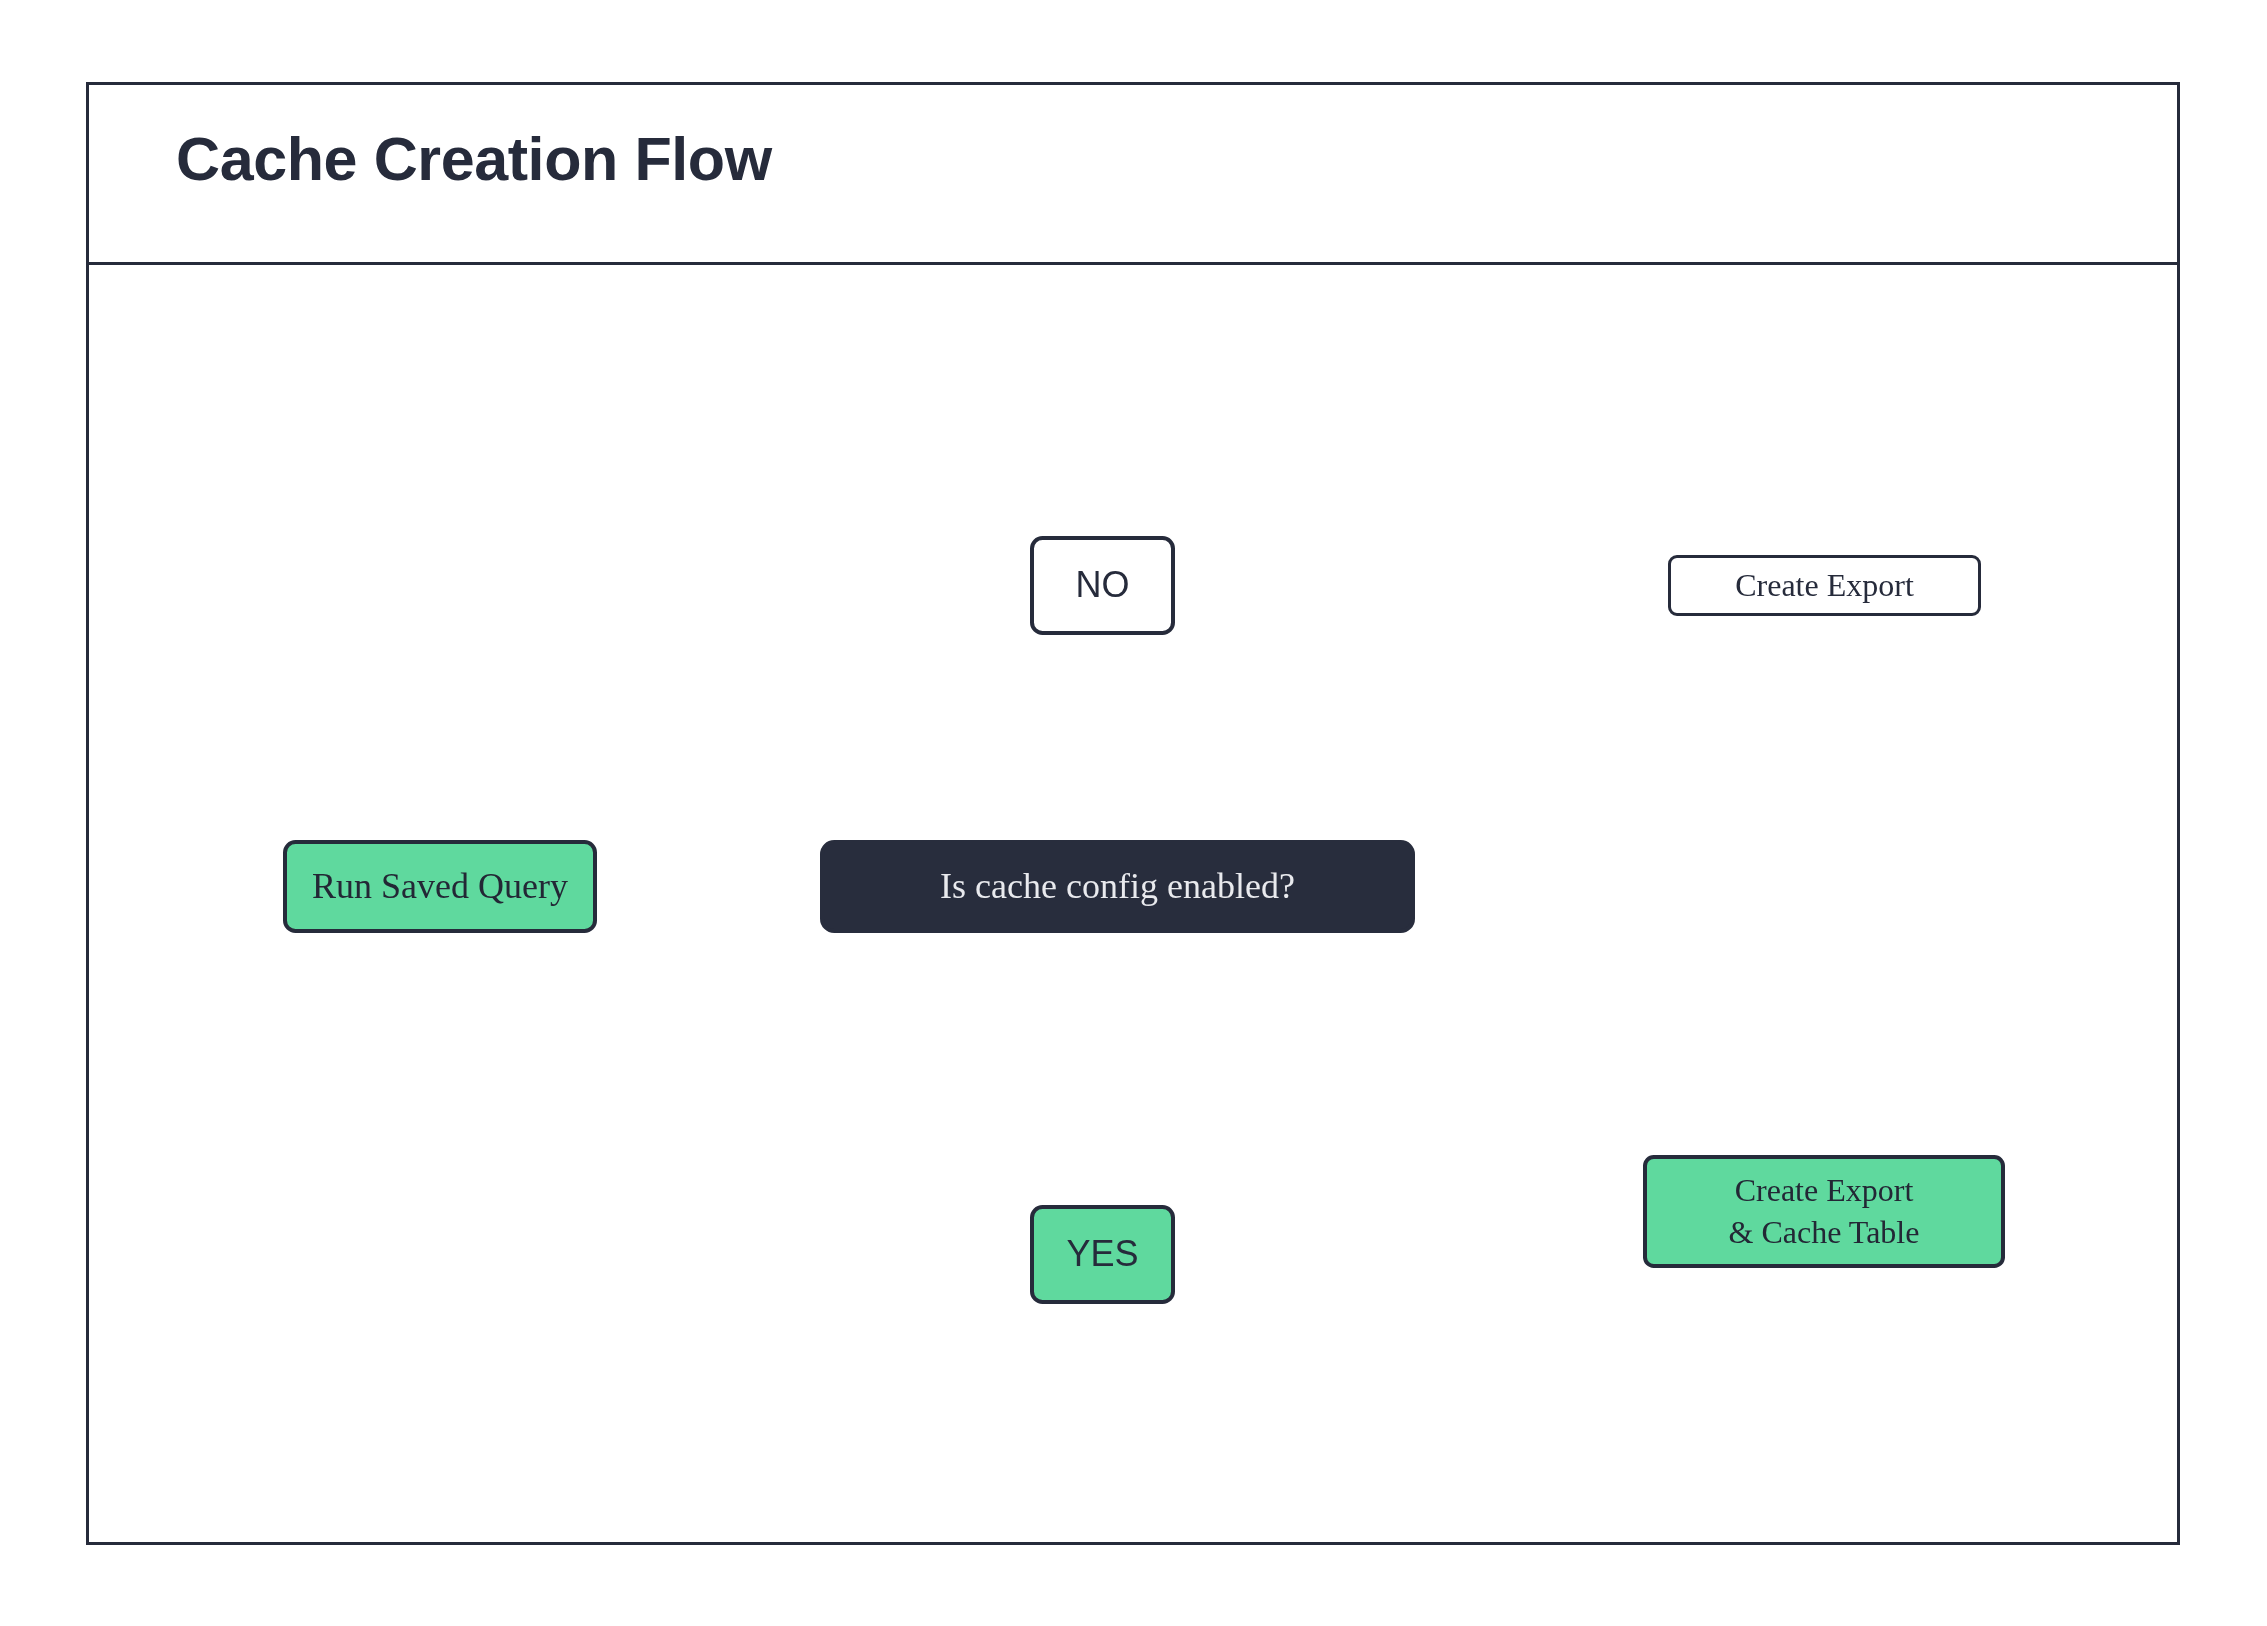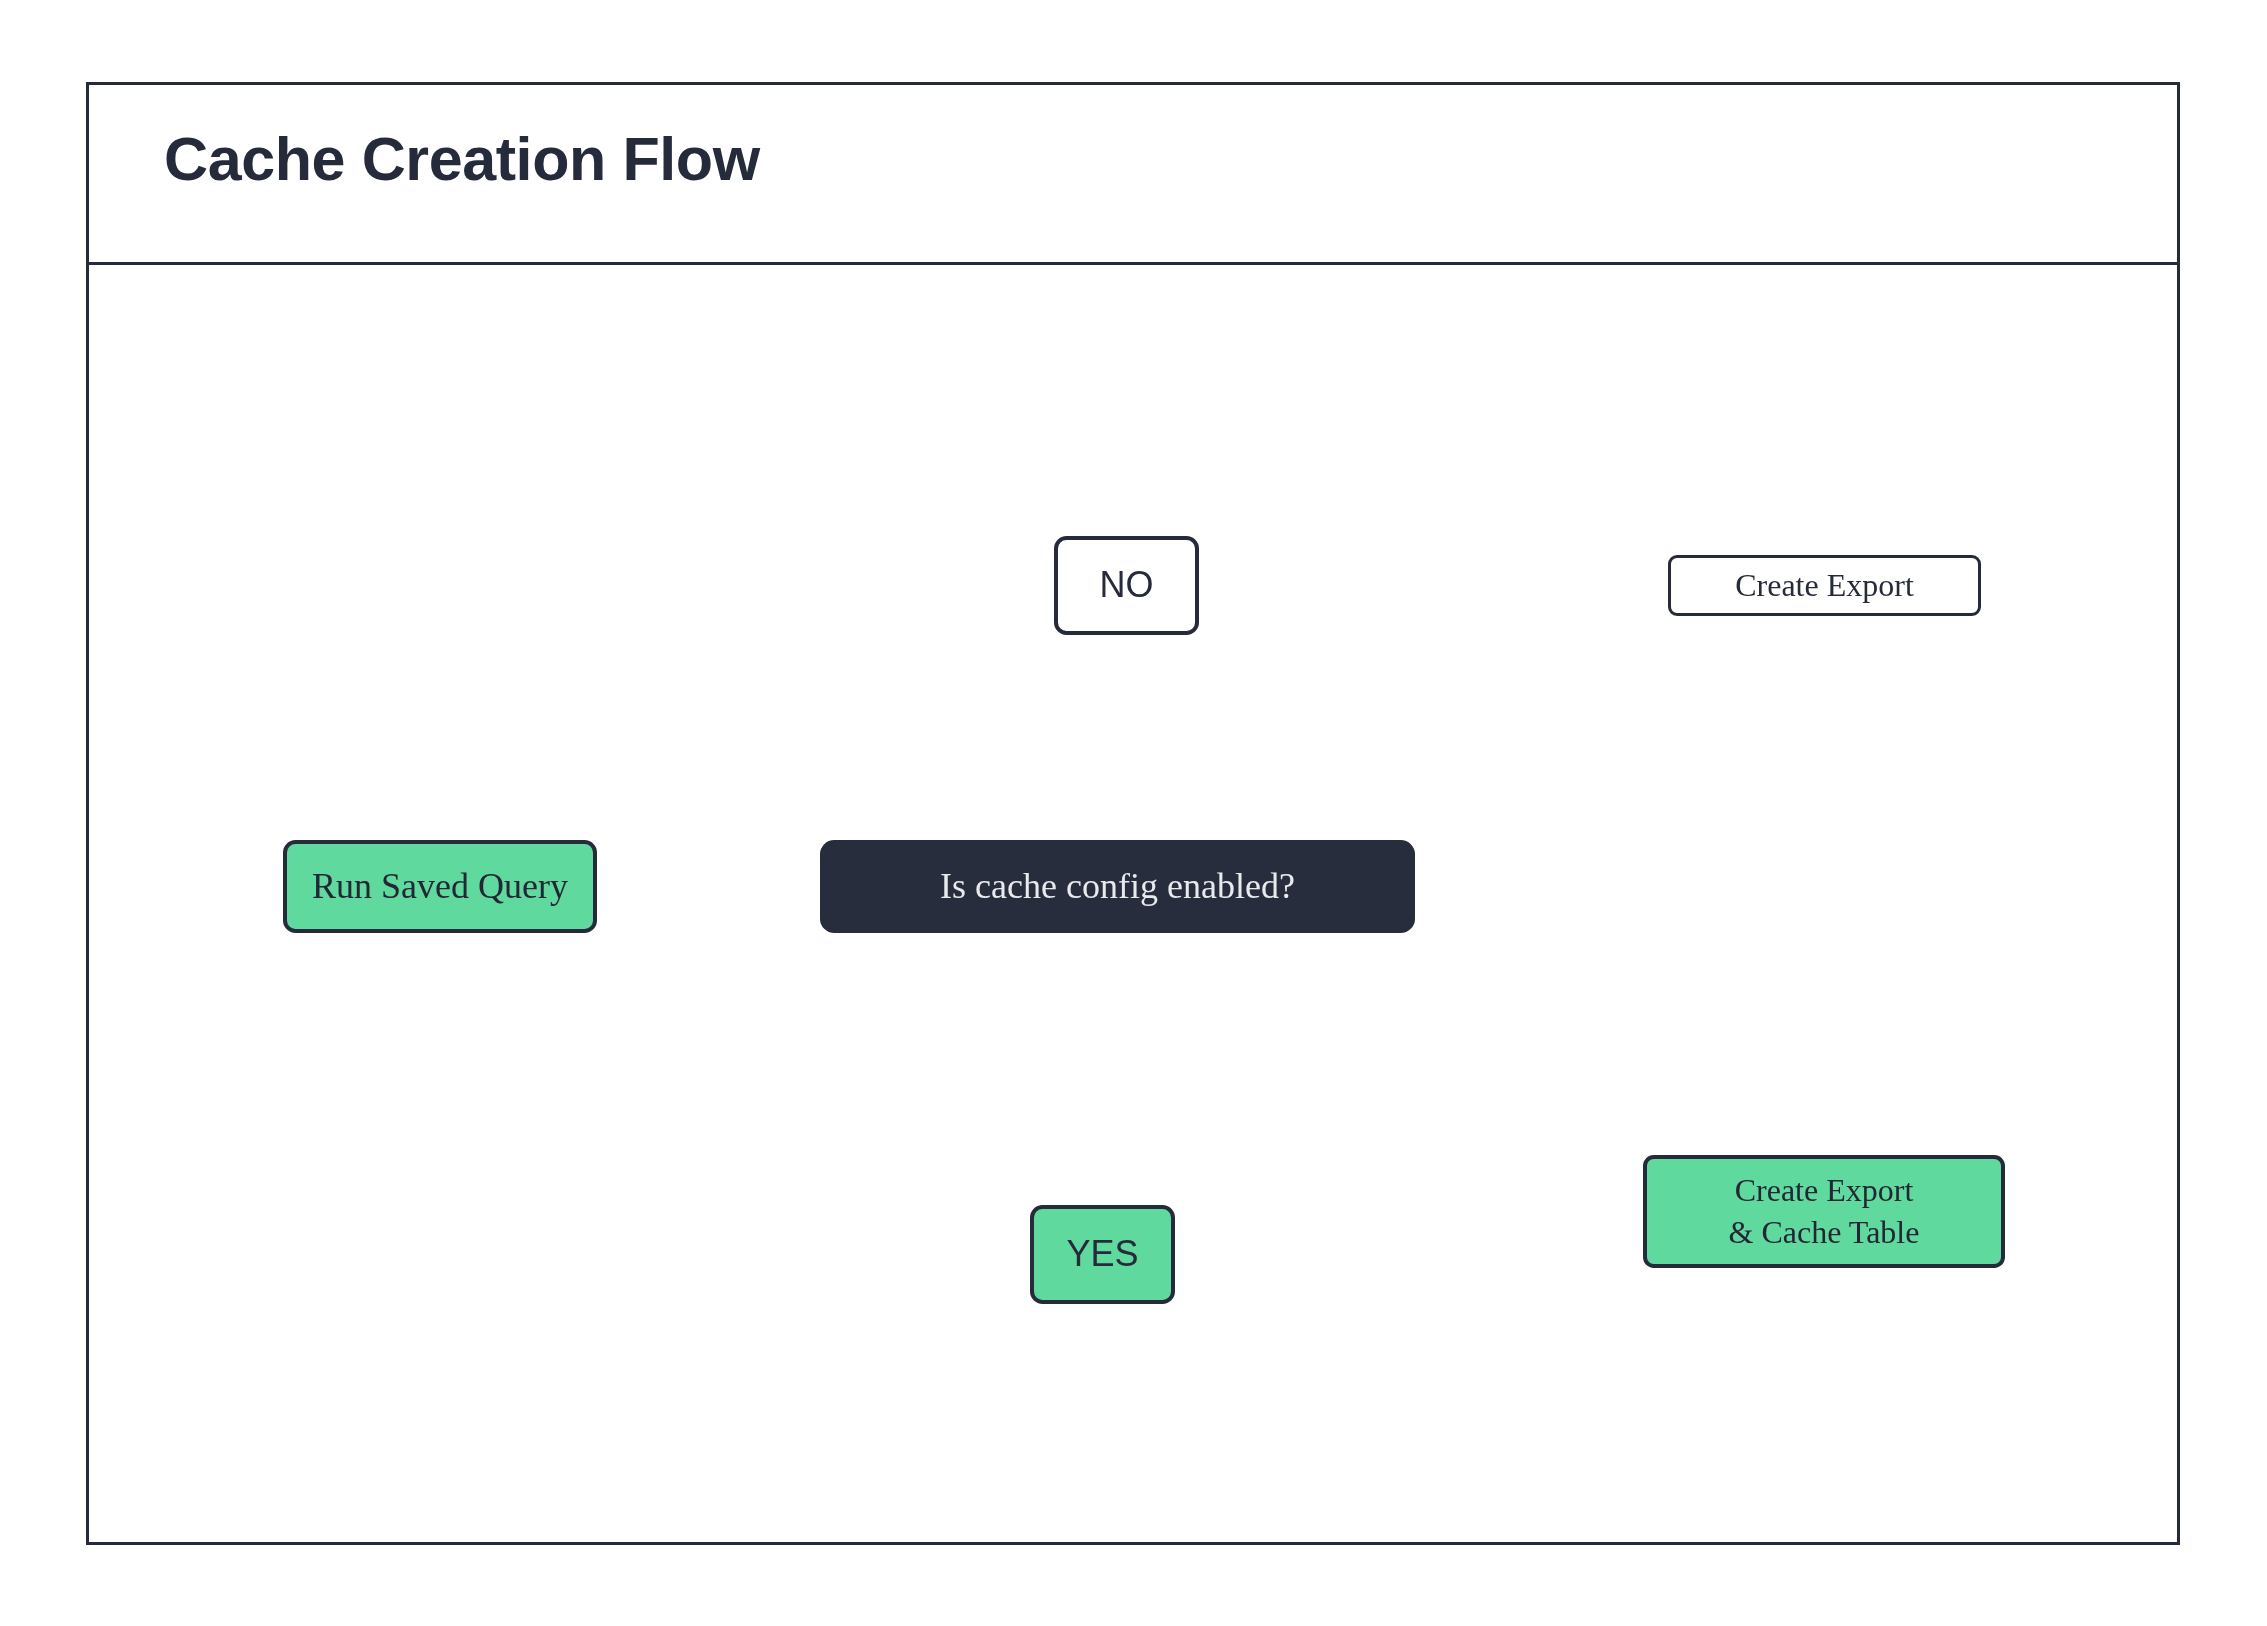--- a/index.html
+++ b/index.html
@@ -37,21 +37,21 @@
     left: 86px;
     top: 82px;
     width: 2094px;
     height: 183px;
     box-sizing: border-box;
     border: 3.6px solid #262b3b;
     background: #ffffff;
   }
   .frame-title {
     position: absolute;
-    left: 164px;
+    left: 176px;
     top: 124px;
     font-size: 61px;
     font-weight: bold;
     color: #262b3b;
     letter-spacing: -0.4px;
     white-space: nowrap;
     font-family: "Liberation Sans", sans-serif;
   }
 
   
@@ -104,21 +104,20 @@
   .node-no {
     left: 1030px;
     top: 536px;
     width: 145px;
     height: 99px;
     background: #ffffff;
     color: #262b3b;
     font-size: 36px;
     font-family: "Liberation Sans", sans-serif;
     font-weight: normal;
-    margin-left: 24px;
   }
 
   .node-yes {
     left: 1030px;
     top: 1205px;
     width: 145px;
     height: 99px;
     background: #5fd99e;
     color: #262b3b;
     font-size: 36px;

